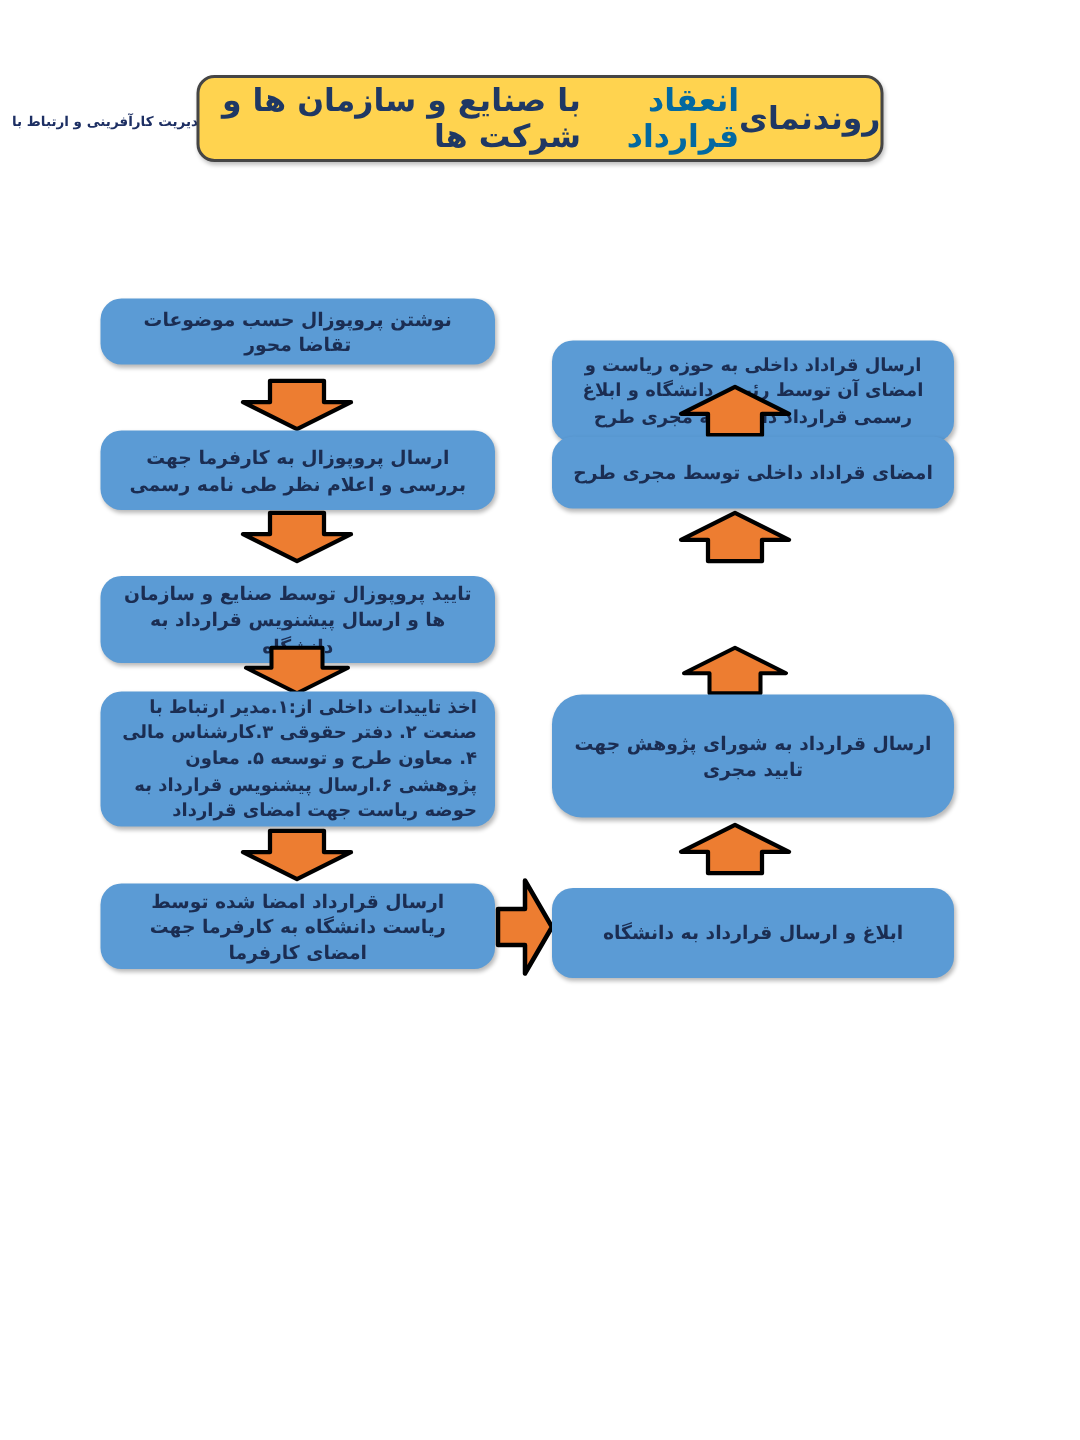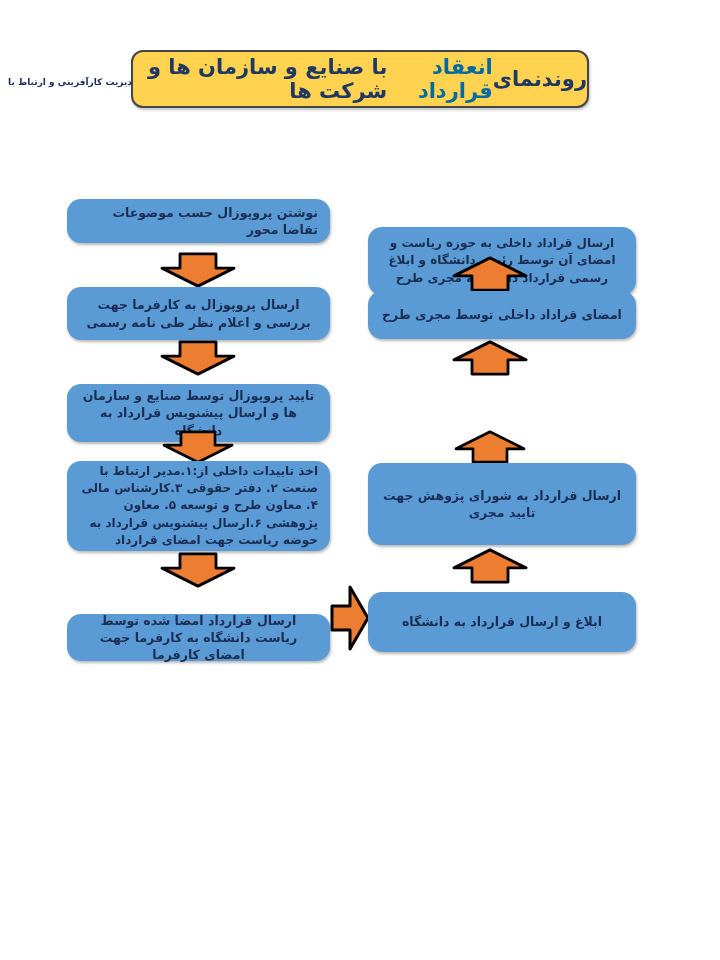--- a/index.html
+++ b/index.html
@@ -85,21 +85,21 @@
     <div class="logo-text">مدیریت کارآفرینی و ارتباط با</div>
     <div class="logo-text">جامعه و صنعت دانشگاه هرمزگان</div>
   </div>
 
   <div class="title-banner">
     <span>روندنمای </span>
     <span class="hl">انعقاد قرارداد</span>
     <span> با صنایع و سازمان ها و شرکت ها</span>
   </div>
 
-  <div class="box col-left" style="top:199px; height:44px;text-align:right;">نوشتن پروپوزال حسب موضوعات تقاضا محور</div>
+  <div class="box col-left" style="top:199px; height:44px;">نوشتن پروپوزال حسب موضوعات تقاضا محور</div>
 
   <div class="arrow" style="left:156px; top:252px;">
     <svg width="84" height="36" viewBox="0 0 84 38">
         <polygon points="23,2 61,2 61,17 80,17 42,36 4,17 23,17" fill="#ed7d31" stroke="#000000" stroke-width="3" stroke-linejoin="round"></polygon>
       </svg>
   </div>
 
   <div class="box col-left" style="top:287px; height:53px;">ارسال پروپوزال به کارفرما جهت بررسی و اعلام نظر طی نامه رسمی</div>
 
   <div class="arrow" style="left:156px; top:340px;">
@@ -117,21 +117,21 @@
   </div>
 
   <div class="box col-left" style="top:461px; height:90px; font-size:12px; line-height:1.42;text-align:right;">اخذ تاییدات داخلی از:۱.مدیر ارتباط با صنعت ۲. دفتر حقوقی ۳.کارشناس مالی ۴. معاون طرح و توسعه ۵. معاون پژوهشی ۶.ارسال پیشنویس قرارداد به حوضه ریاست جهت امضای قرارداد</div>
 
   <div class="arrow" style="left:156px; top:552px;">
     <svg width="84" height="36" viewBox="0 0 84 38">
         <polygon points="23,2 61,2 61,17 80,17 42,36 4,17 23,17" fill="#ed7d31" stroke="#000000" stroke-width="3" stroke-linejoin="round"></polygon>
       </svg>
   </div>
 
-  <div class="box col-left" style="top:614px; height:47px;">ارسال قرارداد امضا شده توسط ریاست دانشگاه به کارفرما جهت امضای کارفرما</div>
+  <div class="box col-left" style="top:589px; height:57px;">ارسال قرارداد امضا شده توسط ریاست دانشگاه به کارفرما جهت امضای کارفرما</div>
 
   <div class="arrow" style="left:330px; top:582px;">
     <svg width="40" height="72" viewBox="0 0 40 72">
         <polygon points="2,24 20,24 20,5 38,36 20,67 20,48 2,48" fill="#ed7d31" stroke="#000000" stroke-width="3" stroke-linejoin="round"></polygon>
       </svg>
   </div>
 
   <div class="box col-right" style="top:189px; height:68px; font-size:12px; line-height:1.42;margin-top:38px;">ارسال قراداد داخلی به حوزه ریاست و امضای آن توسط رئیس دانشگاه و ابلاغ رسمی قرارداد داخلی به مجری طرح</div>
 
   <div class="arrow" style="left:448px; top:256px;">
@@ -148,21 +148,21 @@
       </svg>
   </div>
 
 
   <div class="arrow" style="left:448px; top:430px;">
     <svg width="84" height="34" viewBox="0 0 84 38">
         <polygon points="42,2 80,21 61,21 61,36 23,36 23,21 4,21" fill="#ed7d31" stroke="#000000" stroke-width="3" stroke-linejoin="round"></polygon>
       </svg>
   </div>
 
-  <div class="box col-right" style="top:463px; height:82px;">ارسال قرارداد به شورای پژوهش جهت تایید مجری</div>
+  <div class="box col-right" style="top:463px; height:82px;border-radius:20px;">ارسال قرارداد به شورای پژوهش جهت تایید مجری</div>
 
   <div class="arrow" style="left:448px; top:548px;">
     <svg width="84" height="36" viewBox="0 0 84 38">
         <polygon points="42,2 80,21 61,21 61,36 23,36 23,21 4,21" fill="#ed7d31" stroke="#000000" stroke-width="3" stroke-linejoin="round"></polygon>
       </svg>
   </div>
 
   <div class="box col-right" style="top:592px; height:60px;">ابلاغ و ارسال قرارداد به دانشگاه</div>
 
 </div>

